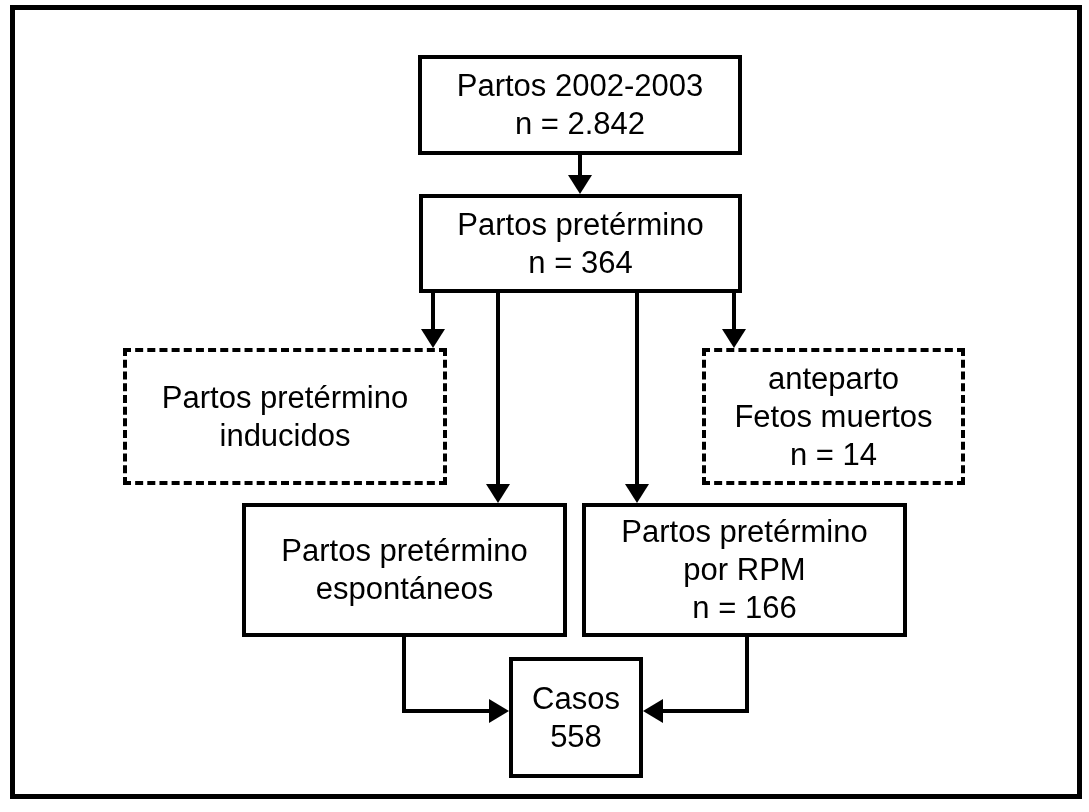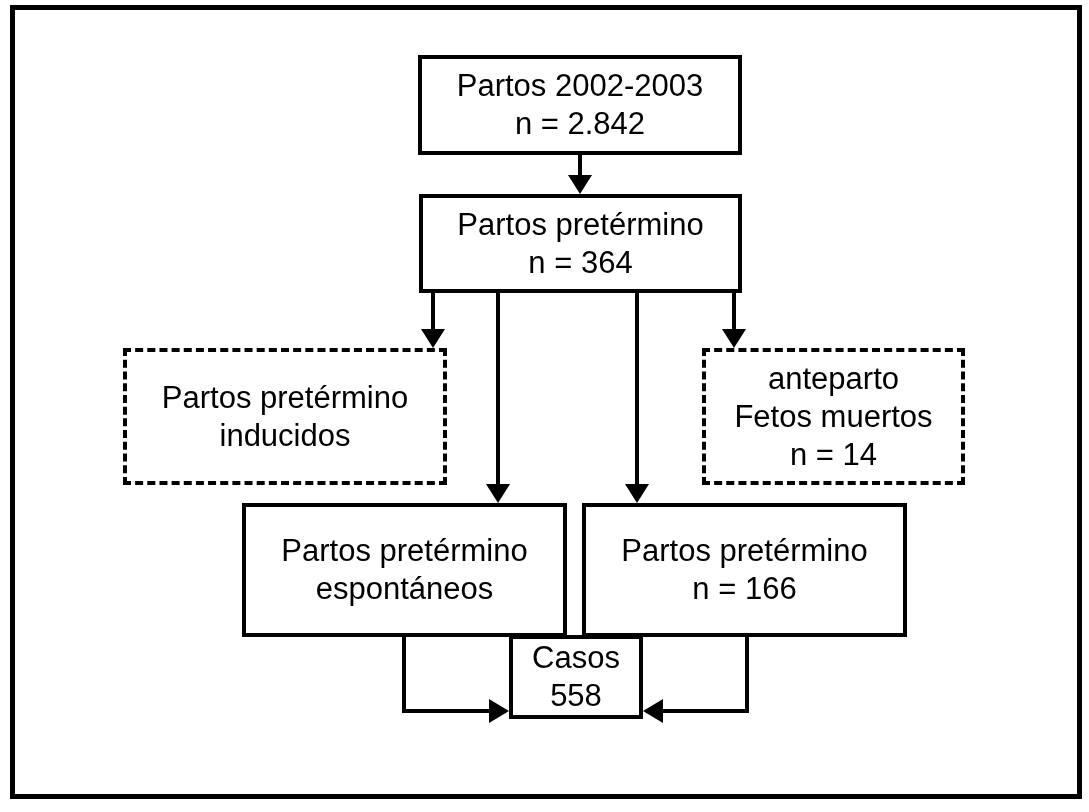--- a/index.html
+++ b/index.html
@@ -40,21 +40,21 @@
     letter-spacing: 0px;
   }
   .box.dashed { border-style: dashed; }
 
   .b-total       { left: 418px; top: 55px;  width: 324px; height: 100px; }
   .b-pretermino  { left: 419px; top: 194px; width: 323px; height: 99px;  }
   .b-inducidos   { left: 123px; top: 348px; width: 324px; height: 137px; }
   .b-fetos       { left: 702px; top: 348px; width: 263px; height: 137px; }
   .b-espontaneos { left: 242px; top: 503px; width: 325px; height: 134px; }
   .b-rpm         { left: 582px; top: 503px; width: 325px; height: 134px; }
-  .b-casos       { left: 509px; top: 635px; width: 134px; height: 84px; }
+  .b-casos       { left: 509px; top: 657px; width: 134px; height: 121px; }
 
   .stem-v {
     position: absolute;
     width: 4px;
     background: #000000;
   }
   .stem-h {
     position: absolute;
     height: 4px;
     background: #000000;
@@ -133,20 +133,21 @@
     <div>n = 14</div>
   </div>
 
   <div class="box b-espontaneos">
     <div>Partos pretérmino</div>
     <div>espontáneos</div>
   </div>
 
   <div class="box b-rpm">
     <div>Partos pretérmino</div>
+    <div>por RPM</div>
     <div>n = 166</div>
   </div>
 
   <div class="box b-casos">
     <div>Casos</div>
     <div>558</div>
   </div>
 
   <div class="stem-v a1-stem"></div>
   <div class="head-down a1-head"></div>

